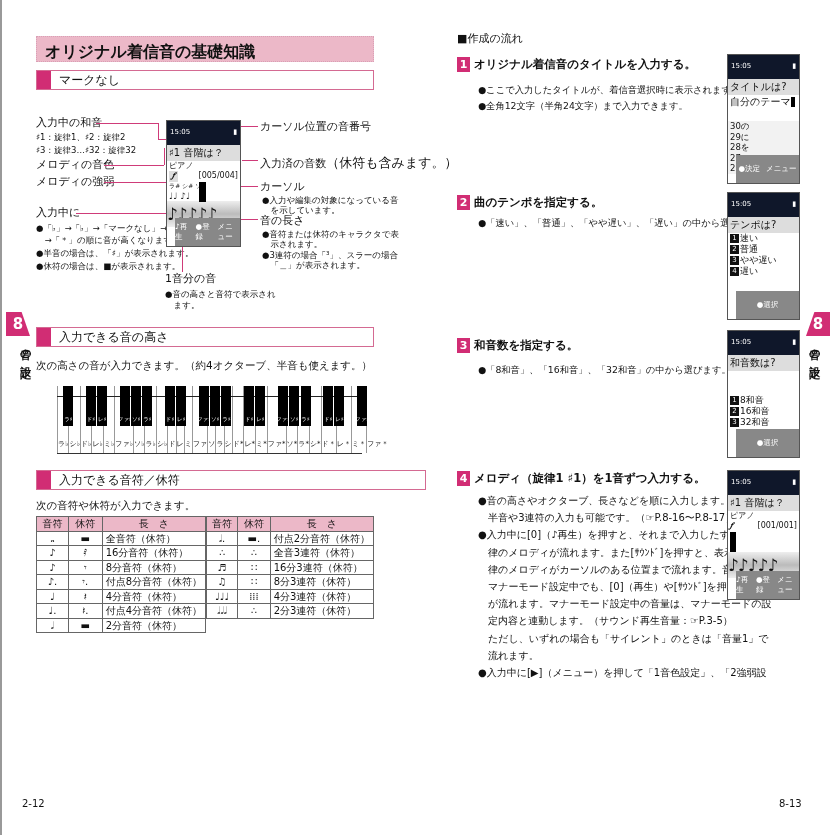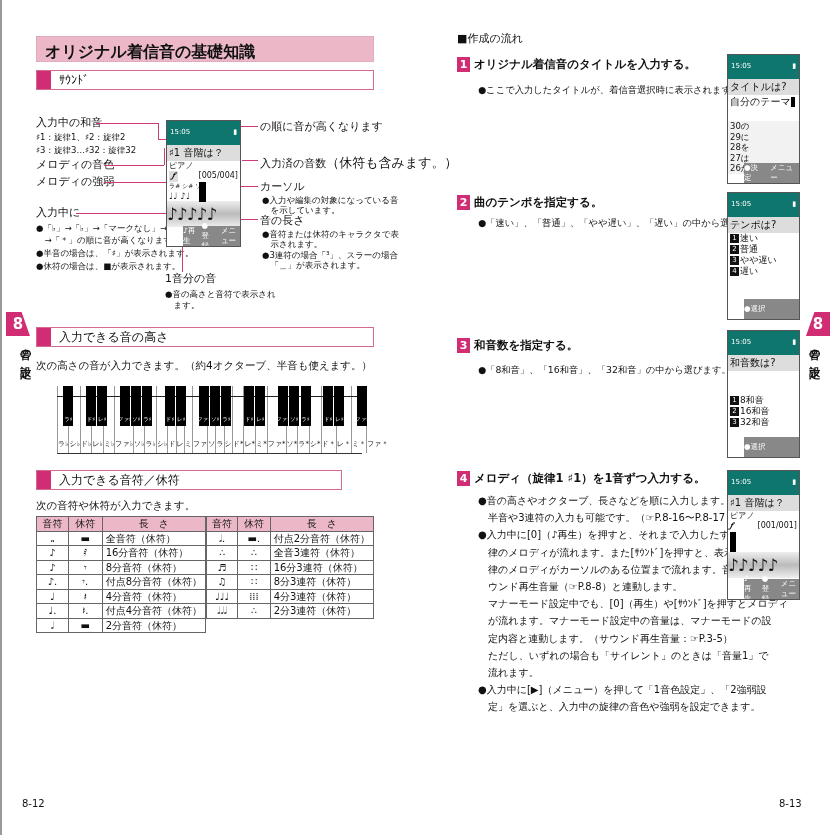--- a/index.html
+++ b/index.html
@@ -8,23 +8,23 @@
 .abs{position:absolute}
 .edge-line{position:absolute;left:0;top:0;width:2px;height:835px;background:#999}
 .title-bar{left:36px;top:36px;width:338px;height:26px;background:#ecb8c8;border:1px dotted #d9a0b5;padding:4px 8px;font-weight:bold;font-size:16px;white-space:nowrap}
 .sec-head{position:absolute;height:20px;border:1px solid #d46a92;background:#fff;display:flex;align-items:center}
 .sec-head .mark{width:14px;height:100%;background:#d12d74}
 .sec-head .lbl{padding-left:8px;font-size:12px;white-space:nowrap}
 .lbl-b{font-size:11px;white-space:nowrap}
 .small{font-size:8.5px;white-space:nowrap}
 .line{position:absolute;background:#cf3b79}
 .phone{position:absolute;border:1.5px solid #555;background:#fff;font-size:9px;overflow:hidden}
-.ph-top{background:#0f766e;height:20px;display:flex;justify-content:space-between;align-items:center;padding:12px 3px;color:#fff;font-size:7px}
+.ph-top{background:#0f172a;height:20px;display:flex;justify-content:space-between;align-items:center;padding:12px 3px;color:#fff;font-size:7px}
 .ph-title{background:#ddd;padding:1px 2px;font-size:10px;white-space:nowrap}
-.ph-bot{position:absolute;bottom:0;left:16px;right:0;height:20px;background:#888;color:#fff;font-size:7.5px;display:flex;align-items:center;gap:6px}
+.ph-bot{position:absolute;bottom:0;left:8px;right:0;height:28px;background:#888;color:#fff;font-size:7.5px;display:flex;justify-content:center;align-items:center;gap:6px}
 .staff{height:26px;background:linear-gradient(#eee,#bbb,#eee);font-size:17px;letter-spacing:-1px;white-space:nowrap;overflow:hidden;line-height:26px}
 .side-tab{position:absolute;width:24px;height:24px;background:#d12d74;color:#fff;font-weight:bold;font-size:15px;display:flex;align-items:center;justify-content:center;clip-path:polygon(0 0,65% 0,100% 100%,0 100%)}
 .side-tab.right{clip-path:polygon(35% 0,100% 0,100% 100%,0 100%)}
 .vert{position:absolute;writing-mode:vertical-rl;font-size:11px;font-weight:bold;letter-spacing:2px}
 .kbd{position:absolute;left:57px;top:386px;width:305px;height:68px}
 .kbd .whites{position:absolute;left:0;top:0;right:0;bottom:0;display:flex;border-bottom:1px solid #333}
 .kbd .w{flex:1;border-left:1px solid #999;display:flex;align-items:flex-end;justify-content:center;font-size:7px;padding-bottom:4px;white-space:nowrap}
 .kbd .hline{position:absolute;left:0;right:0;top:10px;height:1px;background:#222}
 .kbd .b{position:absolute;top:0;width:10px;height:40px;background:#000;color:#fff;font-size:5.5px;display:flex;align-items:flex-end;justify-content:center;padding-bottom:3px;white-space:nowrap}
 table.notes{position:absolute;border-collapse:collapse;font-size:10px}
@@ -39,21 +39,21 @@
 </style>
 </head>
 <body>
 
 <div class="edge-line"></div>
 
 <div class="abs title-bar">オリジナル着信音の基礎知識</div>
 
 <div class="sec-head" style="left:36px;top:70px;width:338px">
   <div class="mark"></div>
-  <div class="lbl">ｻｳﾝﾄﾞ</div>
+  <div class="lbl">マークなし</div>
 </div>
 
 <div class="abs lbl-b" style="left:36px;top:116px">入力中の和音</div>
 <div class="abs small" style="left:36px;top:132px">♯1：旋律1、♯2：旋律2</div>
 <div class="abs small" style="left:36px;top:145px">♯3：旋律3…♯32：旋律32</div>
 <div class="abs lbl-b" style="left:36px;top:158px">メロディの音色</div>
 <div class="abs lbl-b" style="left:36px;top:175px">メロディの強弱</div>
 <div class="abs lbl-b" style="left:36px;top:206px">入力中に</div>
 <div class="abs small" style="left:36px;top:223px">●「♭」→「♭」→「マークなし」→「＊」</div>
 <div class="abs small" style="left:36px;top:235px">　→「＊」の順に音が高くなります。</div>
@@ -91,21 +91,21 @@
   <div style="font-size:9px;padding-left:2px;height:11px;position:relative"><span>♩♩ ♪♩</span><span style="position:absolute;left:32px;top:-8px;width:7px;height:20px;background:#000"></span></div>
   <div class="staff">♪♪♪♪♪</div>
   <div style="text-align:right;padding-right:3px;font-weight:bold;font-size:9px;margin-top:8px">♯2</div>
   <div class="ph-bot">
       <span>♪再生</span>
       <span>●登録</span>
       <span>メニュー</span>
     </div>
 </div>
 
-<div class="abs lbl-b" style="left:260px;top:120px">の順に音が高くなります</div>
+<div class="abs lbl-b" style="left:260px;top:120px">カーソル位置の音番号</div>
 <div class="abs lbl-b" style="left:260px;top:154px"><span>入力済の音数</span><span style="font-size:13px">（休符も含みます。）</span></div>
 <div class="abs lbl-b" style="left:260px;top:180px">カーソル</div>
 <div class="abs small" style="left:262px;top:195px">●入力や編集の対象になっている音</div>
 <div class="abs small" style="left:262px;top:205px">　を示しています。</div>
 <div class="abs lbl-b" style="left:260px;top:214px">音の長さ</div>
 <div class="abs small" style="left:262px;top:229px">●音符または休符のキャラクタで表</div>
 <div class="abs small" style="left:262px;top:239px">　示されます。</div>
 <div class="abs small" style="left:262px;top:250px">●3連符の場合「³」、スラーの場合</div>
 <div class="abs small" style="left:262px;top:260px">　「＿」が表示されます。</div>
 
@@ -169,21 +169,21 @@
       <div class="b" style="left: 198.333px;">レ♯</div>
       <div class="b" style="left: 220.926px;">ファ♯</div>
       <div class="b" style="left: 232.222px;">ソ♯</div>
       <div class="b" style="left: 243.519px;">ラ♯</div>
       <div class="b" style="left: 266.111px;">ド♯</div>
       <div class="b" style="left: 277.407px;">レ♯</div>
       <div class="b" style="left: 300px;">ファ♯</div>
     </div>
 </div>
 
-<div class="sec-head" style="left:36px;top:470px;width:306px">
+<div class="sec-head" style="left:36px;top:470px;width:390px">
   <div class="mark"></div>
   <div class="lbl">入力できる音符／休符</div>
 </div>
 <div class="abs" style="left:36px;top:498px;font-size:10.5px;white-space:nowrap">次の音符や休符が入力できます。</div>
 
 <table class="notes" style="left:36px;top:516px;width:170px">
   <thead>
       <tr>
     <th style="width:34px">音符</th>
     <th style="width:36px">休符</th>
@@ -263,27 +263,28 @@
         <td>4分3連符（休符）</td>
       </tr>
       <tr>
         <td class="c">𝅗𝅥𝅗𝅥𝅗𝅥</td>
         <td class="c">∴</td>
         <td>2分3連符（休符）</td>
       </tr>
     </tbody>
 </table>
 
-<div class="page-num" style="left:22px;top:797px">8-12</div>
+<div class="page-num" style="left:22px;top:797px">2-12</div>
 
 <div class="abs" style="left:457px;top:32px;font-weight:normal;font-size:11px">■作成の流れ</div>
 
 <div class="step-title" style="left:457px;top:57px"><span class="step-num">1</span><span>オリジナル着信音のタイトルを入力する。</span></div>
 <div class="bul" style="left:478px;top:82px">
   <div>●ここで入力したタイトルが、着信音選択時に表示されます。</div>
+  <div>●全角12文字（半角24文字）まで入力できます。</div>
 </div>
 <div class="phone" style="left:727px;top:54px;width:73px;height:130px">
   <div class="ph-top">
       <span>15:05</span>
       <span>▮</span>
     </div>
   <div class="ph-title">タイトルは?</div>
   <div style="font-size:10px;padding-left:2px;white-space:nowrap"><span>自分のテーマ</span><span style="display:inline-block;width:4px;height:10px;background:#000;vertical-align:middle"></span></div>
   <div style="position:absolute;top:66px;left:0;right:0;background:#f2f2f2;font-size:8.5px;line-height:10.5px;padding-left:2px">
     <div>30の</div>
@@ -342,28 +343,26 @@
 <div class="side-tab right" style="left:806px;top:312px">8</div>
 <div class="vert" style="left:806px;top:340px">音の設定</div>
 
 <div class="step-title" style="left:457px;top:471px"><span class="step-num">4</span><span>メロディ（旋律1 ♯1）を1音ずつ入力する。</span></div>
 <div class="bul" style="left:478px;top:492px;font-size:10px;line-height:17.2px" id="step4-bullets">
     <div>●音の高さやオクターブ、長さなどを順に入力します。</div>
     <div>　半音や3連符の入力も可能です。（☞P.8-16〜P.8-17）</div>
     <div>●入力中に[0]（♪再生）を押すと、それまで入力したすべての旋</div>
     <div>　律のメロディが流れます。また[ｻｳﾝﾄﾞ]を押すと、表示している旋</div>
     <div>　律のメロディがカーソルのある位置まで流れます。音量は、サ</div>
-    <div>　ウンド再生音量（☞P.8-8）と連動します。</div>
     <div>　マナーモード設定中でも、[0]（再生）や[ｻｳﾝﾄﾞ]を押すとメロディ</div>
     <div>　が流れます。マナーモード設定中の音量は、マナーモードの設</div>
     <div>　定内容と連動します。（サウンド再生音量：☞P.3-5）</div>
     <div>　ただし、いずれの場合も「サイレント」のときは「音量1」で</div>
     <div>　流れます。</div>
     <div>●入力中に[▶]（メニュー）を押して「1音色設定」、「2強弱設</div>
-    <div>　定」を選ぶと、入力中の旋律の音色や強弱を設定できます。</div>
   </div>
 <div class="phone" style="left:727px;top:470px;width:73px;height:130px">
   <div class="ph-top">
       <span>15:05</span>
       <span>▮</span>
     </div>
   <div class="ph-title">♯1 音階は？</div>
   <div style="font-size:8px;padding-left:2px">ピアノ</div>
   <div style="display:flex;justify-content:space-between;padding:0 2px;font-size:8px">
     <span style="font-style:italic;font-weight:bold">𝆑</span>

